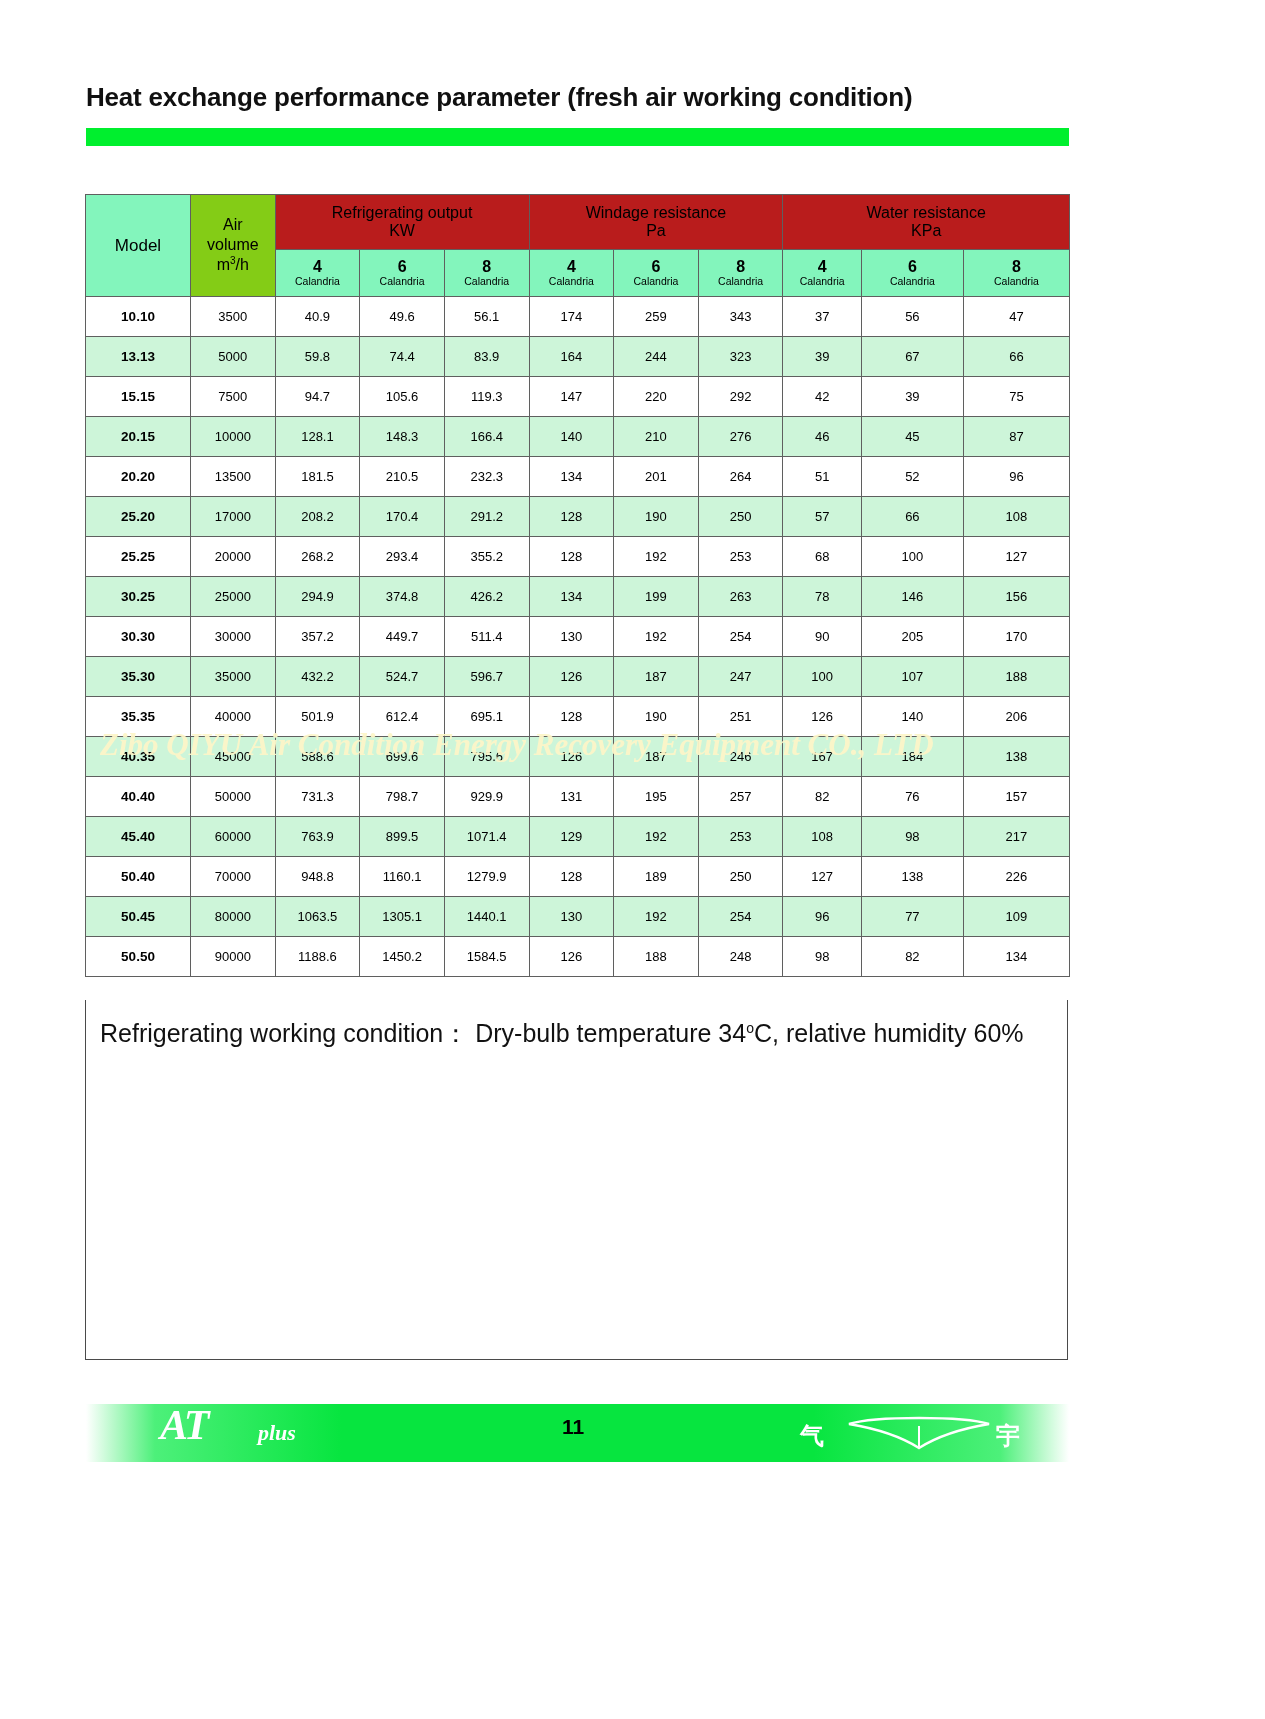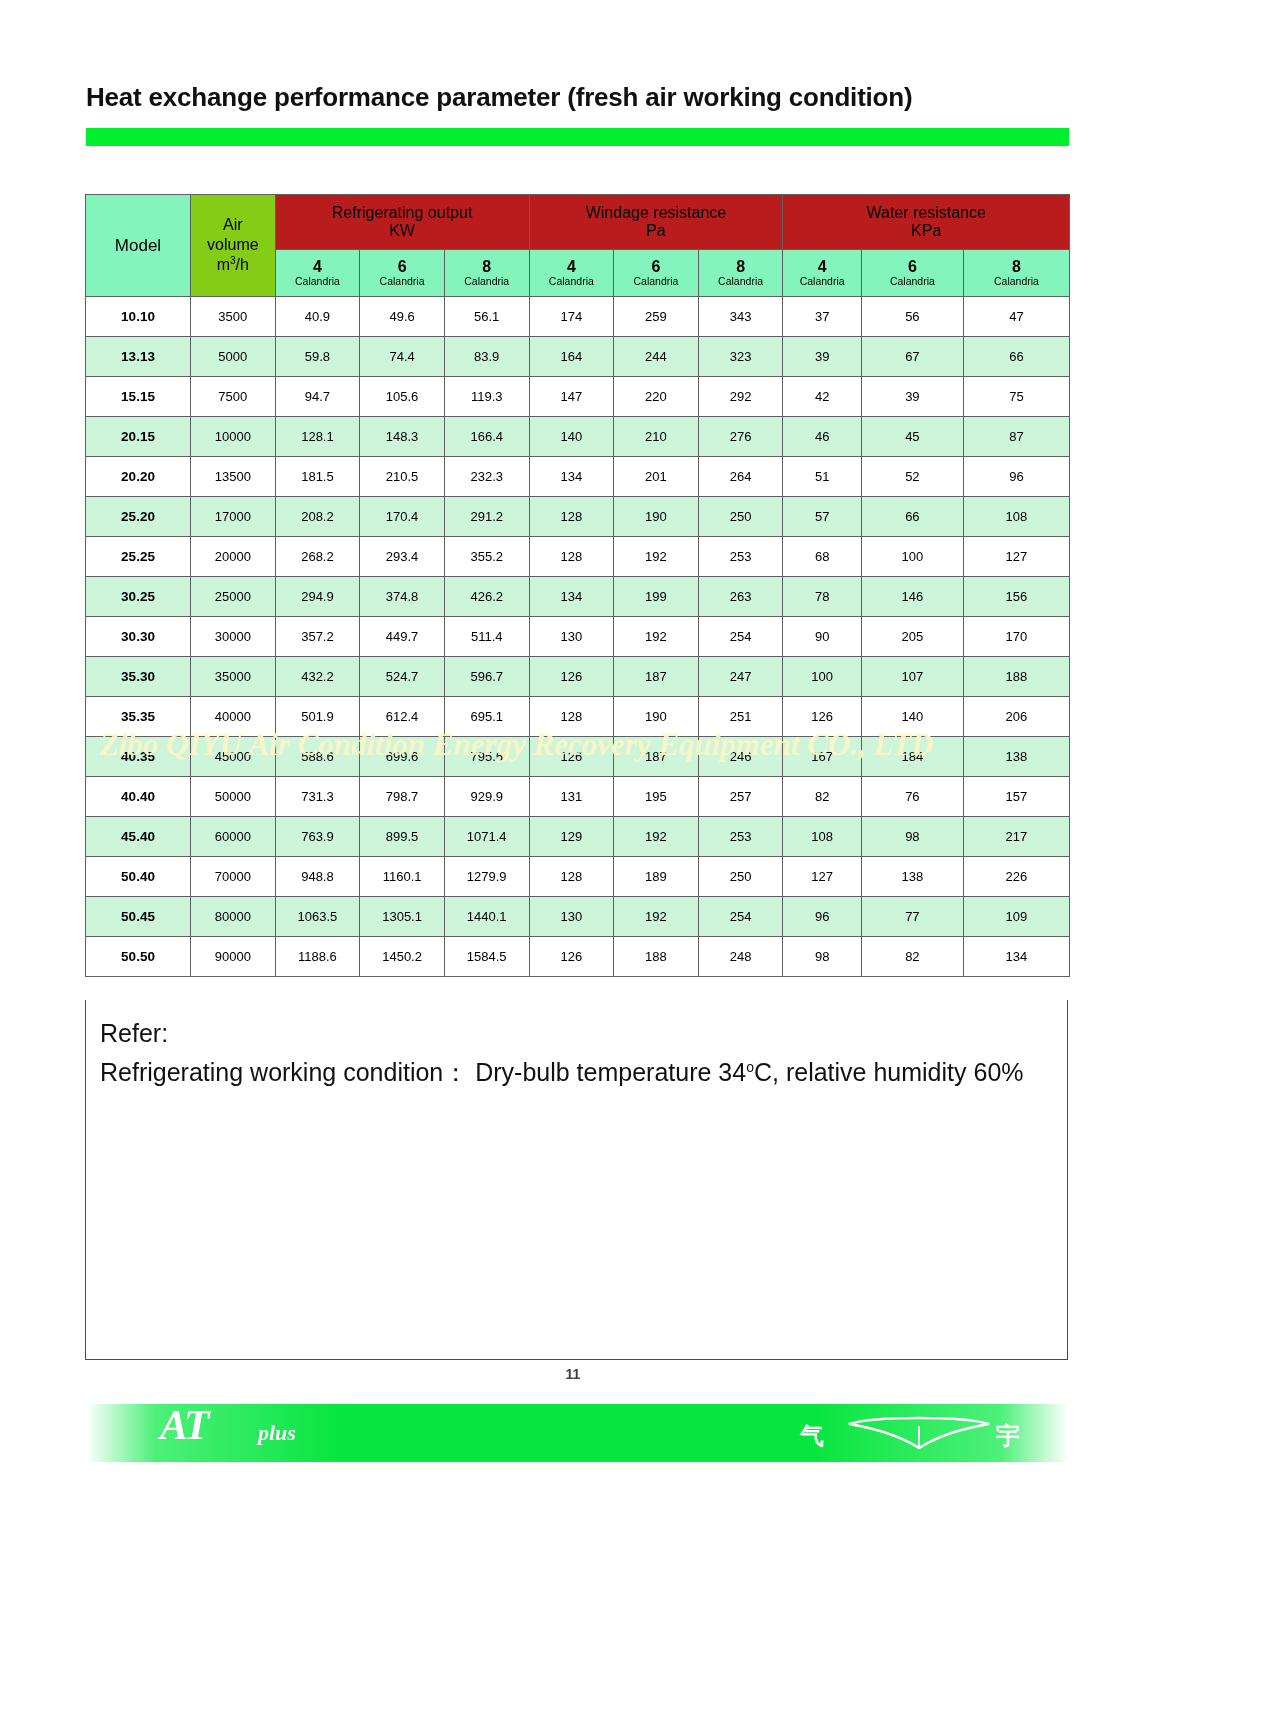--- a/index.html
+++ b/index.html
@@ -176,25 +176,25 @@
     top: 1420px;
     color: #ffffff;
     font-family: "Liberation Serif", serif;
     font-style: italic;
     font-weight: 700;
     font-size: 22px;
   }
   .page-number {
     position: absolute;
     left: 553px;
-    top: 1366px;
+    top: 1415px;
     width: 40px;
     text-align: center;
-    color: #404040;
-    font-size: 14px;
+    color: #000000;
+    font-size: 21px;
     font-weight: 700;
   }
   .cn-left {
     position: absolute;
     left: 800px;
     top: 1420px;
     color: #ffffff;
     font-size: 24px;
     font-weight: 700;
     font-family: "DejaVu Sans", sans-serif;
@@ -522,21 +522,20 @@
             <td class="val">134</td>
           </tr>
         </tbody>
     </table>
   </div>
 
   <div class="watermark">Zibo QIYU Air Condition Energy Recovery Equipment CO., LTD</div>
 
   <div class="refer-box">
     <div class="refer-inner">
-      <div class="refer-line">Refer:</div>
       <div class="refer-line">
         <span>Refrigerating working condition：  Dry-bulb temperature 34</span><sup>o</sup><span>C, relative humidity 60%</span>
       </div>
     </div>
   </div>
 
   <div class="footer-bar"></div>
   <div class="logo-at">AT</div>
   <div class="logo-plus">plus</div>
   <div class="page-number">11</div>

